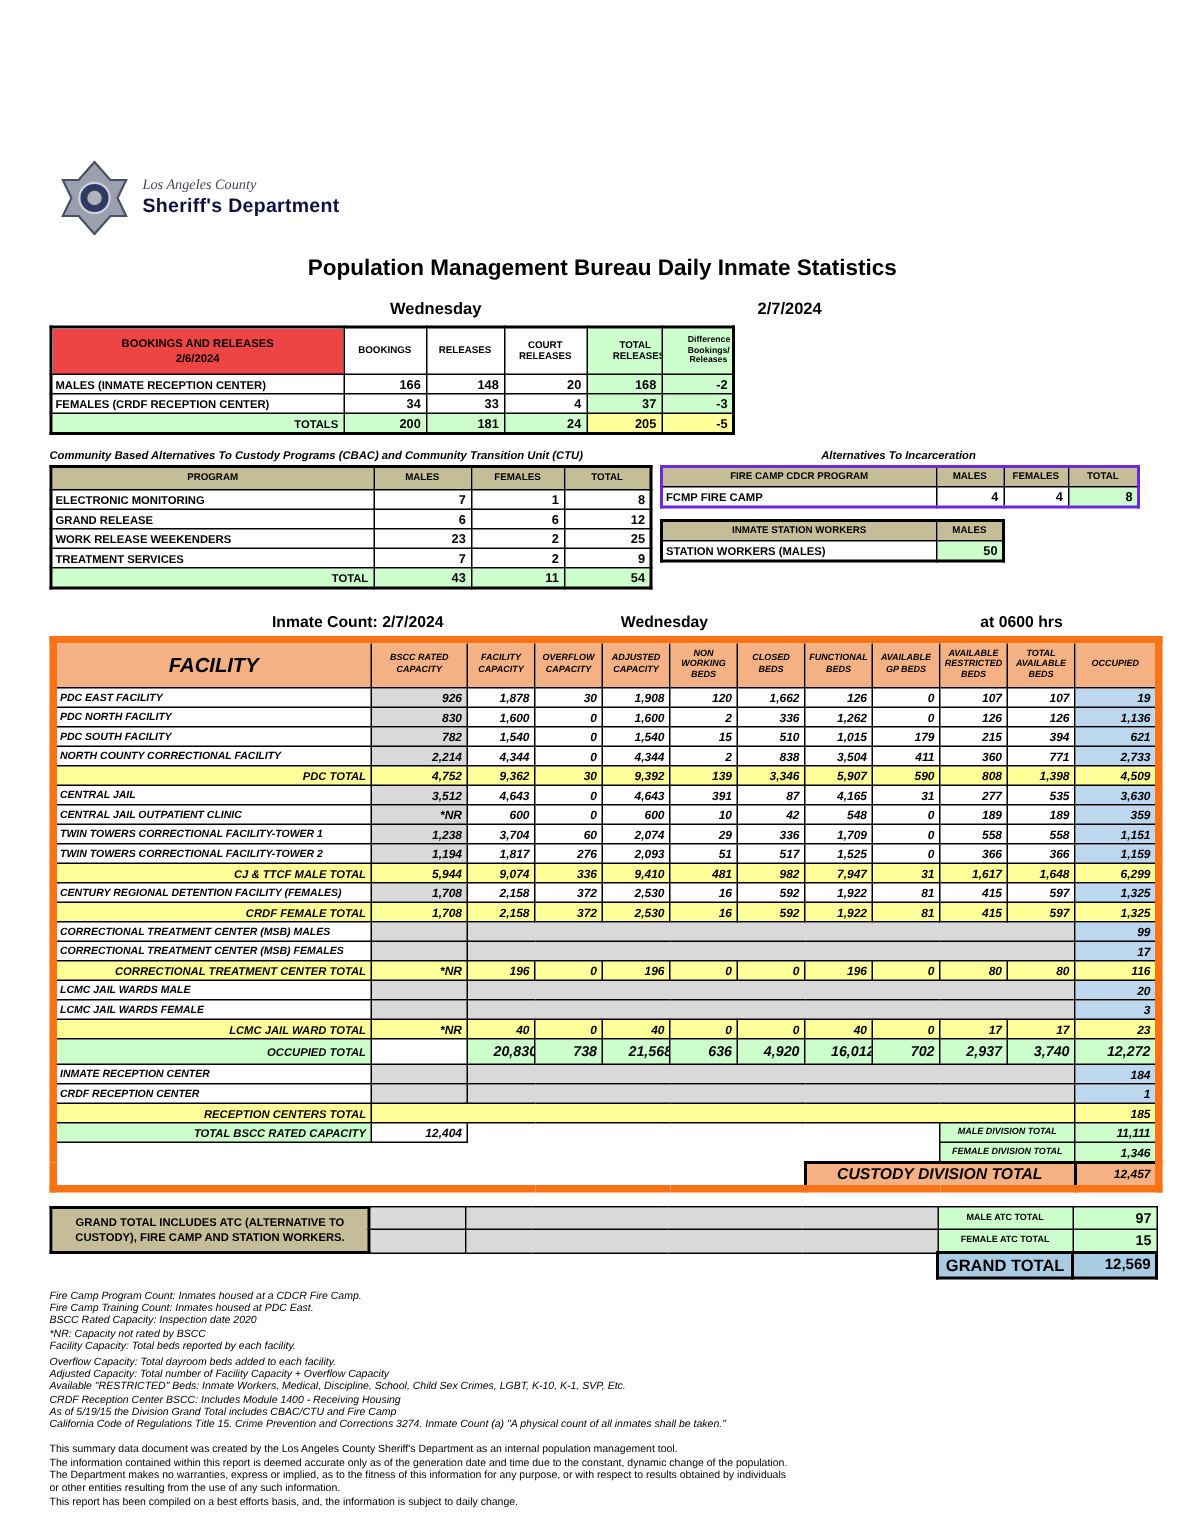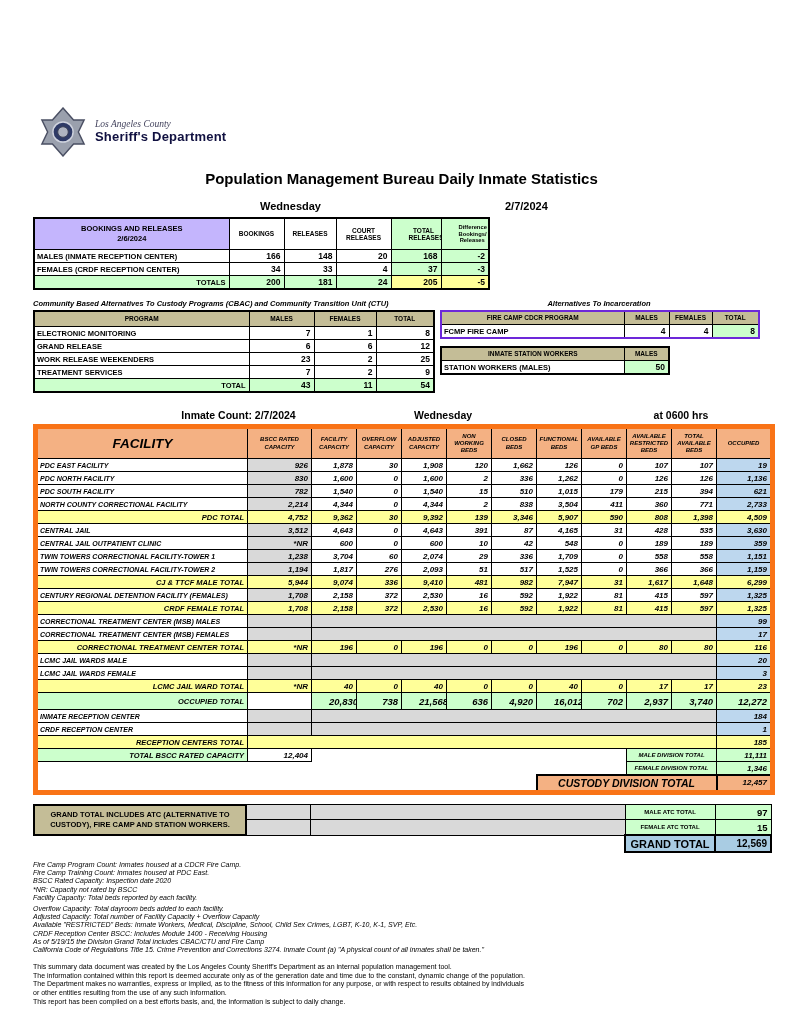--- a/index.html
+++ b/index.html
@@ -18,21 +18,21 @@
   .dateline .wd{position:absolute;left:190px;width:135px;text-align:center;}
   .dateline .dt{position:absolute;left:472px;}
 
   
   table{border-collapse:collapse;table-layout:fixed;}
   td{border:1px solid #000;vertical-align:middle;overflow:hidden;white-space:nowrap;padding:0 2px;height:12px;}
   .num{text-align:right;font-weight:bold;font-size:8.5px;padding-right:3px;}
   .lbl{text-align:left;font-weight:bold;font-size:7.5px;}
   .rlbl{text-align:right;font-weight:bold;font-size:7.5px;padding-right:3px;}
   .hc{text-align:center;font-weight:bold;font-size:6.5px;white-space:normal;line-height:1.15;}
-  .orange{background:#c4b5fd;}
+  .orange{background:#ef4444;}
   .green{background:#CCFFCC;padding-left:17px;}
   .yellow{background:#FFFF99;}
   .blue{background:#BDD7EE;}
   .gray{background:#D9D9D9;}
   .tan{background:#C4BD97;}
   .nob{border:none;background:#fff;}
 
   .bookings{width:455px;margin-top:2px;border:2px solid #000;}
   .bookings .hdr td{height:30px;}
   .bookings .diffh{font-size:5.8px;}
@@ -363,21 +363,21 @@
     <tr>
             <td class="lbl">CENTRAL JAIL</td>
             <td class="num gray">3,512</td>
             <td class="num">4,643</td>
             <td class="num">0</td>
             <td class="num">4,643</td>
             <td class="num">391</td>
             <td class="num">87</td>
             <td class="num">4,165</td>
             <td class="num">31</td>
-            <td class="num">428</td>
+            <td class="num">277</td>
             <td class="num">535</td>
             <td class="num blue">3,630</td>
           </tr>
 
     <tr>
             <td class="lbl">CENTRAL JAIL OUTPATIENT CLINIC</td>
             <td class="num gray nr">*NR</td>
             <td class="num">600</td>
             <td class="num">0</td>
             <td class="num">600</td>

